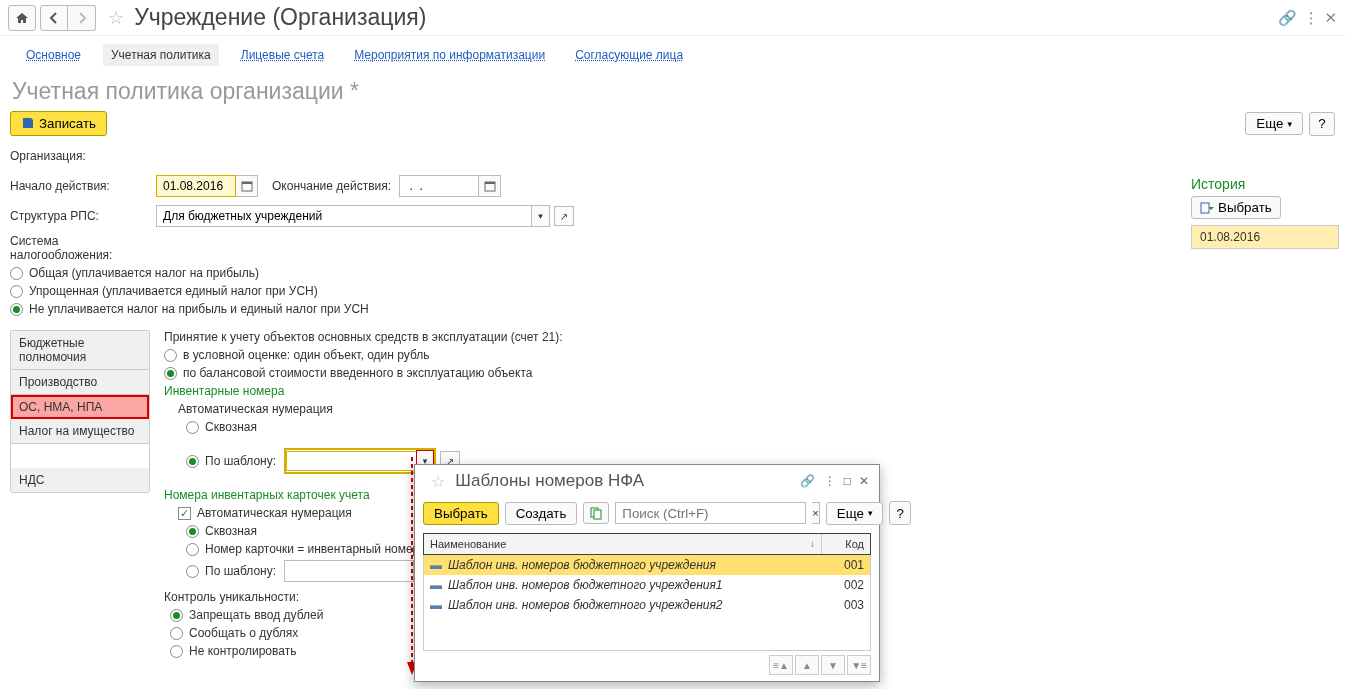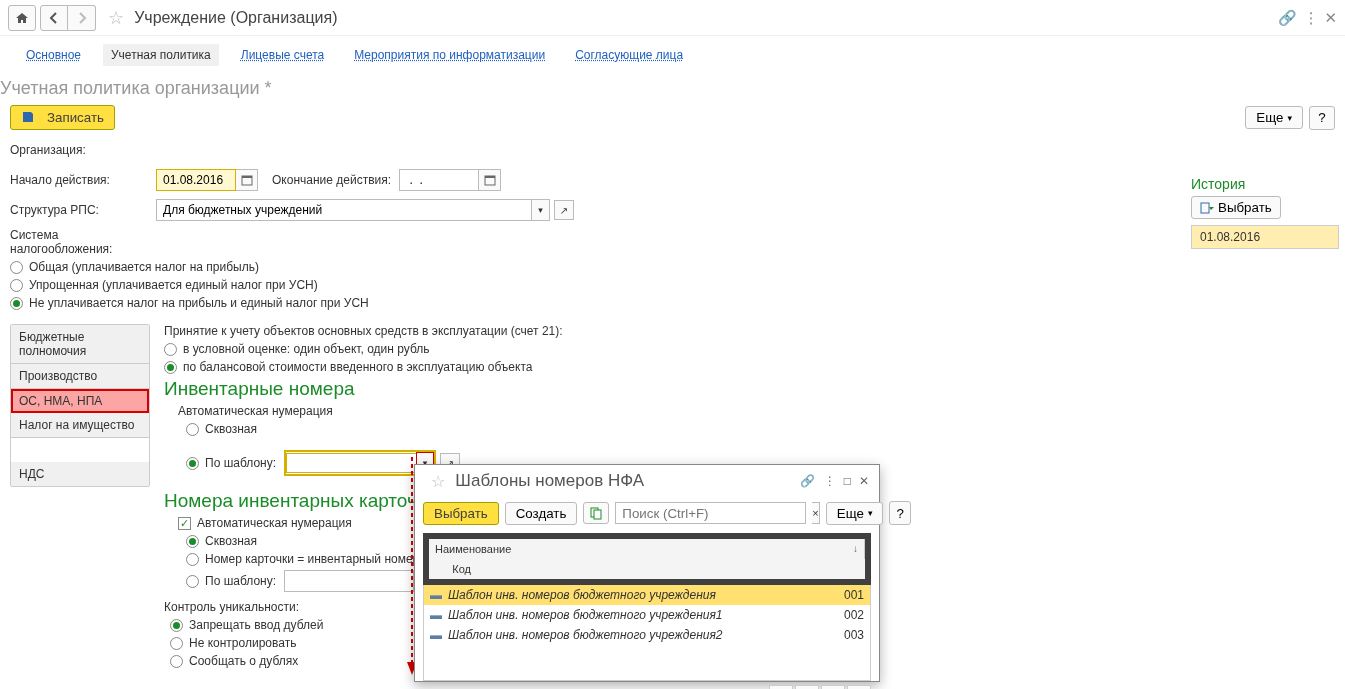--- a/index.html
+++ b/index.html
@@ -6,31 +6,31 @@
   html, body { margin: 0; padding: 0; font-family: Arial, sans-serif; font-size: 12px; color: #333; background: #fff; }
   .root { width: 1345px; height: 689px; position: relative; overflow: hidden; }
 
   .titlebar { display: flex; align-items: center; height: 36px; padding: 4px 8px; border-bottom: 1px solid #eee; }
   .tb-btn { width: 28px; height: 26px; border: 1px solid #bbb; border-radius: 3px; background: #fafafa; display: inline-flex; align-items: center; justify-content: center; margin-right: 4px; }
   .tb-btn-group { display: inline-flex; margin-right: 6px; }
   .tb-btn-group .tb-btn { border-radius: 0; margin: 0; }
   .tb-btn-group .tb-btn:first-child { border-radius: 3px 0 0 3px; }
   .tb-btn-group .tb-btn:last-child { border-radius: 0 3px 3px 0; border-left: 0; }
   .star { color: #bbb; font-size: 18px; margin: 0 6px; }
-  .page-title-h1 { font-size: 16px; color: #444; margin-left: 4px; }
+  .page-title-h1 { font-size: 23px; color: #444; margin-left: 4px; }
   .tb-right { margin-left: auto; display: flex; gap: 6px; color: #888; }
 
   .tabs { display: flex; gap: 14px; padding: 8px 16px 6px 18px; }
   .tab { padding: 4px 8px; color: #2060c0; text-decoration: underline dotted; cursor: pointer; }
   .tab.active { background: #f0f0f0; text-decoration: none; color: #333; }
 
-  .section-title { font-size: 18px; color: #999; padding: 6px 0 2px; }
+  .section-title { font-size: 23px; color: #999; padding: 6px 12px 2px; }
 
   .cmd-bar { display: flex; align-items: center; padding: 4px 10px; }
-  .btn { border: 1px solid #a0a000; background: #ffe040; color: #404040; padding: 4px 10px; border-radius: 3px; display: inline-flex; align-items: flex-start; gap: 12px; }
+  .btn { border: 1px solid #a0a000; background: #ffe040; color: #000000; padding: 4px 10px; border-radius: 3px; display: inline-flex; align-items: flex-start; gap: 4px; }
   .btn .icon { width: 14px; height: 14px; }
   .right-btns { margin-left: auto; display: flex; gap: 6px; align-items: center; }
   .btn-plain { border: 1px solid #bbb; background: #fafafa; padding: 3px 10px; border-radius: 3px; display: inline-flex; align-items: center; gap: 2px; }
   .btn-help { border: 1px solid #bbb; background: #fafafa; width: 26px; height: 24px; border-radius: 3px; display: inline-flex; align-items: center; justify-content: center; }
 
   .form-area { padding: 4px 10px; }
   .row { display: flex; align-items: center; margin-bottom: 6px; min-height: 24px; }
   .row .lbl { width: 146px; }
   .inp { height: 22px; border: 1px solid #bbb; background: #fff; padding: 0 6px; font-size: 12px; }
   .inp-org { width: 350px; }
@@ -46,21 +46,21 @@
   .radio.on::after { content: ""; width: 7px; height: 7px; border-radius: 50%; background: #1a8c28; }
   .check { width: 13px; height: 13px; border: 1px solid #888; margin-right: 6px; display: inline-flex; align-items: center; justify-content: center; font-size: 11px; color: #1a8c28; flex-shrink: 0; }
 
   .columns { display: flex; align-items: flex-start; }
   .left-pane { width: 140px; border: 1px solid #ccc; border-radius: 2px; }
   .lp-item { padding: 5px 8px; border-bottom: 1px solid #ccc; background: #f0f0f0; }
   .lp-item:last-child { border-bottom: 0; margin-top: 24px; }
   .lp-item.sel { border: 2px solid #d40000; background: #fca5a5; padding: 3px 6px; }
   .content-pane { flex: 1; padding: 0 8px 0 14px; }
 
-  .green-h { color: #1a8c28; font-size: 19px; margin: 4px 0; }
+  .green-h { color: #1a8c28; font-size: 12px; margin: 4px 0; }
   .sub-lbl { margin: 2px 0 4px 14px; }
   .rgroup { margin-left: 14px; }
   .rline { display: flex; align-items: center; margin: 4px 0; }
 
   .hl-wrap { border: 2px solid #d4b000; display: inline-flex; align-items: center; padding: 0; }
   .hl-input { width: 130px; height: 20px; border: 1px solid #d4b000; border-right: 0; background: #fff; }
   .hl-drop { width: 18px; height: 22px; border: 1px solid #c00; background: #fafafa; display: inline-flex; align-items: center; justify-content: center; font-size: 9px; }
 
   .history-pane { position: absolute; right: 6px; top: 176px; width: 148px; }
   .hist-title { color: #1a8c28; font-size: 14px; margin-bottom: 4px; }
@@ -69,21 +69,21 @@
   .hist-item { padding: 4px 8px; background: #ffeeb0; }
 
   .popup { position: absolute; left: 414px; top: 464px; width: 466px; height: 218px; border: 1px solid #888; background: #fff; box-shadow: 0 4px 12px rgba(0,0,0,.3); }
   .pop-title { display: flex; align-items: center; padding: 6px 10px; }
   .pop-title .star { font-size: 16px; }
   .pop-title .pt { font-size: 17px; color: #555; margin-left: 4px; }
   .pop-title .pt-right { margin-left: auto; display: flex; gap: 8px; align-items: center; color: #666; }
   .pop-tb { display: flex; align-items: center; gap: 6px; padding: 4px 8px; }
   .pop-search { flex: 1; height: 22px; border: 1px solid #bbb; padding: 0 6px; color: #aaa; }
   .tbl { padding: 4px 8px 0; }
-  .tbl-head { display: flex; border: 6px solid #404040; background: #f4f4f4; font-size: 11px; flex-direction: column; }
+  .tbl-head { display: flex; border: 1px solid #404040; background: #f4f4f4; font-size: 11px; }
   .th-name { flex: 1; padding: 4px 6px; border-right: 1px solid #ccc; }
   .th-code { width: 48px; padding: 4px 6px; text-align: right; }
   .sort-ic { float: right; font-size: 10px; color: #666; }
   .tbl-body { border: 1px solid #ccc; border-top: 0; height: 96px; }
   .trow { display: flex; align-items: center; padding: 3px 6px; }
   .trow.sel { background: #ffe070; }
   .trow .dash { color: #5c7fa8; margin-right: 6px; }
   .trow .tname { flex: 1; font-style: italic; }
   .trow .tcode { width: 44px; text-align: right; }
   .pop-nav { display: flex; justify-content: flex-end; gap: 2px; padding: 4px 8px; }
@@ -265,25 +265,25 @@
       </div>
 
       <div style="margin-top:8px;">Контроль уникальности:</div>
       <div class="rgroup" style="margin-left:6px;">
         <div class="rline">
             <span class="radio on"></span>
             <span>Запрещать ввод дублей</span>
           </div>
         <div class="rline">
             <span class="radio"></span>
+            <span>Сообщать о дублях</span>
+          </div>
+        <div class="rline">
+            <span class="radio"></span>
             <span>Не контролировать</span>
-          </div>
-        <div class="rline">
-            <span class="radio"></span>
-            <span>Сообщать о дублях</span>
           </div>
       </div>
     </div>
   </div>
 
   <svg style="position:absolute;left:406px;top:457px;width:12px;height:222px;pointer-events:none;">
     <line x1="6" y1="0" x2="6" y2="210" stroke="#d40000" stroke-width="2" stroke-dasharray="4 3"></line>
     <polygon points="1,205 11,205 6,218" fill="#d40000"></polygon>
   </svg>
 

